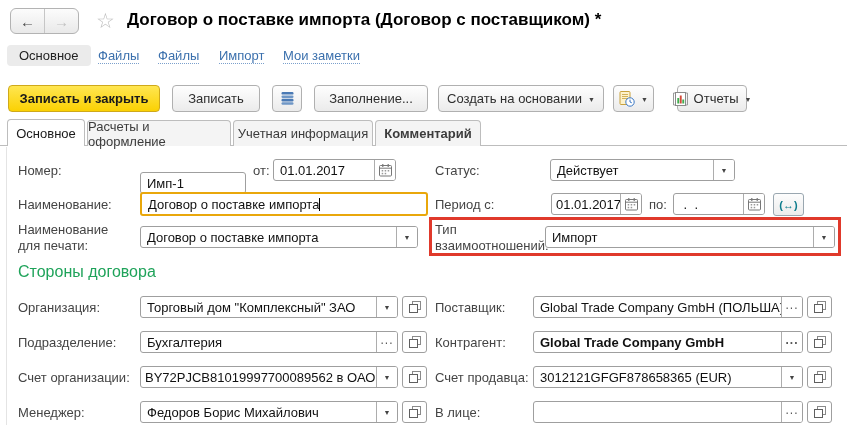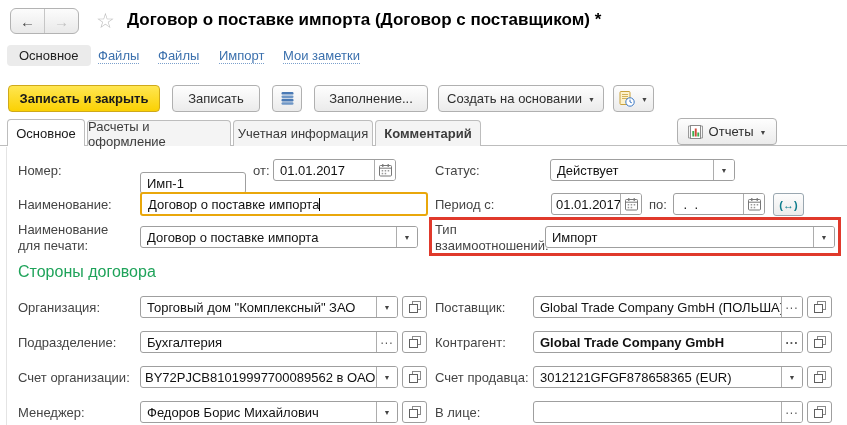--- a/index.html
+++ b/index.html
@@ -98,21 +98,21 @@
           <line x1="3" y1="3.5" x2="9" y2="3.5" stroke="#d3b25a"></line>
           <line x1="3" y1="5.5" x2="9" y2="5.5" stroke="#d3b25a"></line>
           <line x1="3" y1="7.5" x2="9" y2="7.5" stroke="#d3b25a"></line>
           <circle cx="11" cy="11" r="4.2" fill="#fff" stroke="#3a77c4"></circle>
           <line x1="11" y1="11" x2="11" y2="8.6" stroke="#3a77c4"></line>
           <line x1="11" y1="11" x2="12.8" y2="11.8" stroke="#3a77c4"></line>
         </svg>
     </span>
     <span class="caret">▼</span>
   </div>
-  <div class="btn" style="left:677px; width:100px;margin-top:33px;">
+  <div class="btn" style="left:677px; width:70px;">
     <span>
       <svg width="15" height="14" viewBox="0 0 15 14">
           <polyline points="3,1 0.5,1 0.5,13 3,13" fill="none" stroke="#9a9a9a"></polyline>
           <polyline points="12,1 14.5,1 14.5,13 12,13" fill="none" stroke="#9a9a9a"></polyline>
           <rect x="2.5" y="0.5" width="10" height="13" fill="#fff" stroke="#8a8a8a"></rect>
           <rect x="4.3" y="6" width="1.9" height="5.5" fill="#3fae4f"></rect>
           <rect x="6.8" y="3.5" width="1.9" height="8" fill="#d24a3a"></rect>
           <rect x="9.3" y="7.5" width="1.9" height="4" fill="#3fae4f"></rect>
         </svg>
     </span>

